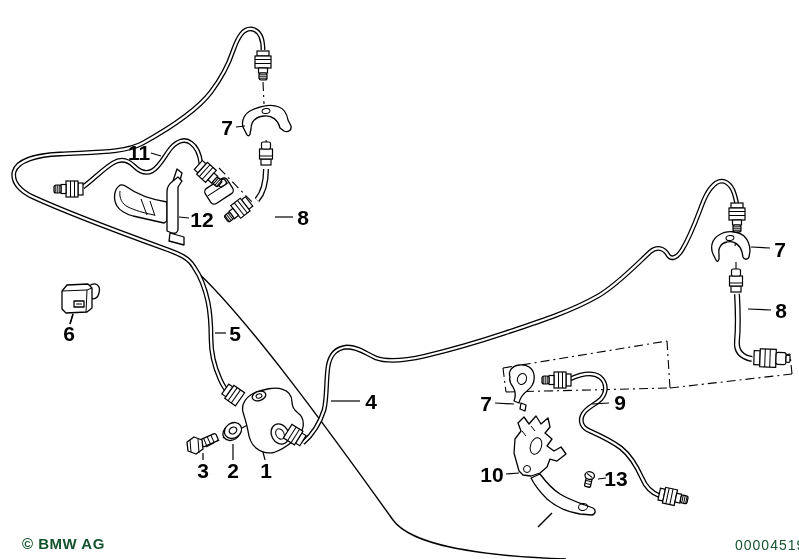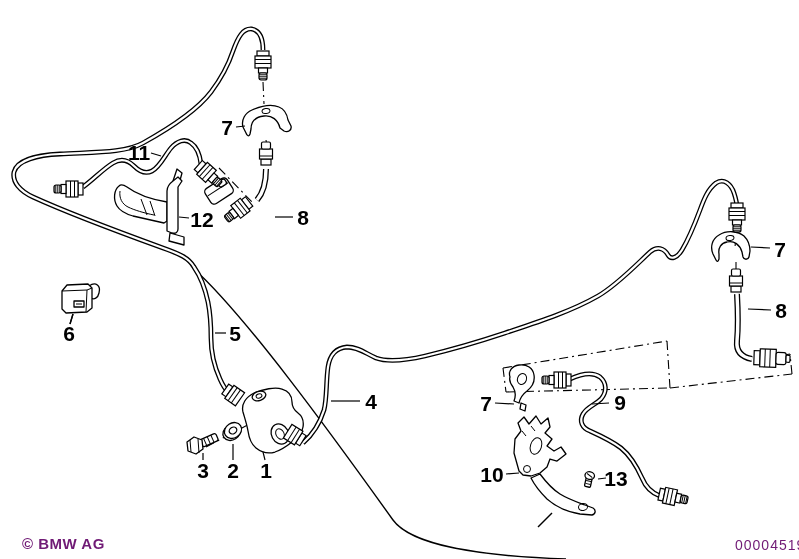--- a/index.html
+++ b/index.html
@@ -1,19 +1,19 @@
 <!DOCTYPE html>
 <html><head>
 <meta charset="utf-8">
 <style>
   html,body{margin:0;padding:0;background:#ffffff;}
   body{width:799px;height:559px;overflow:hidden;font-family:"Liberation Sans",sans-serif;}
   .stage{position:relative;width:799px;height:559px;background:#fff;}
   svg{position:absolute;left:0;top:0;}
-  .footer-text{position:absolute;color:#701a75;white-space:nowrap;}
+  .footer-text{position:absolute;color:#14532d;white-space:nowrap;}
   #copyright{left:22px;top:535px;font-size:15px;font-weight:bold;letter-spacing:0.5px;}
   #imgno{left:735px;top:537px;font-size:14px;letter-spacing:1px;}
   path,rect,ellipse,circle,line,polygon{vector-effect:none;}
   .tube{fill:none;stroke:#000;stroke-width:4.8;stroke-linejoin:round;}
   .hose{fill:none;stroke:#000;stroke-width:6;stroke-linejoin:round;}
   .thin{fill:none;stroke:#000;stroke-width:1.4;}
   .dashdot{fill:none;stroke:#000;stroke-width:1.1;stroke-dasharray:9 4 2 4;}
   .part{fill:#fff;stroke:#000;stroke-width:1.3;stroke-linejoin:round;}
   .detail{fill:none;stroke:#000;stroke-width:1;}
   .callout-text{font-family:"Liberation Sans",sans-serif;font-weight:bold;font-size:21px;fill:#000;}

